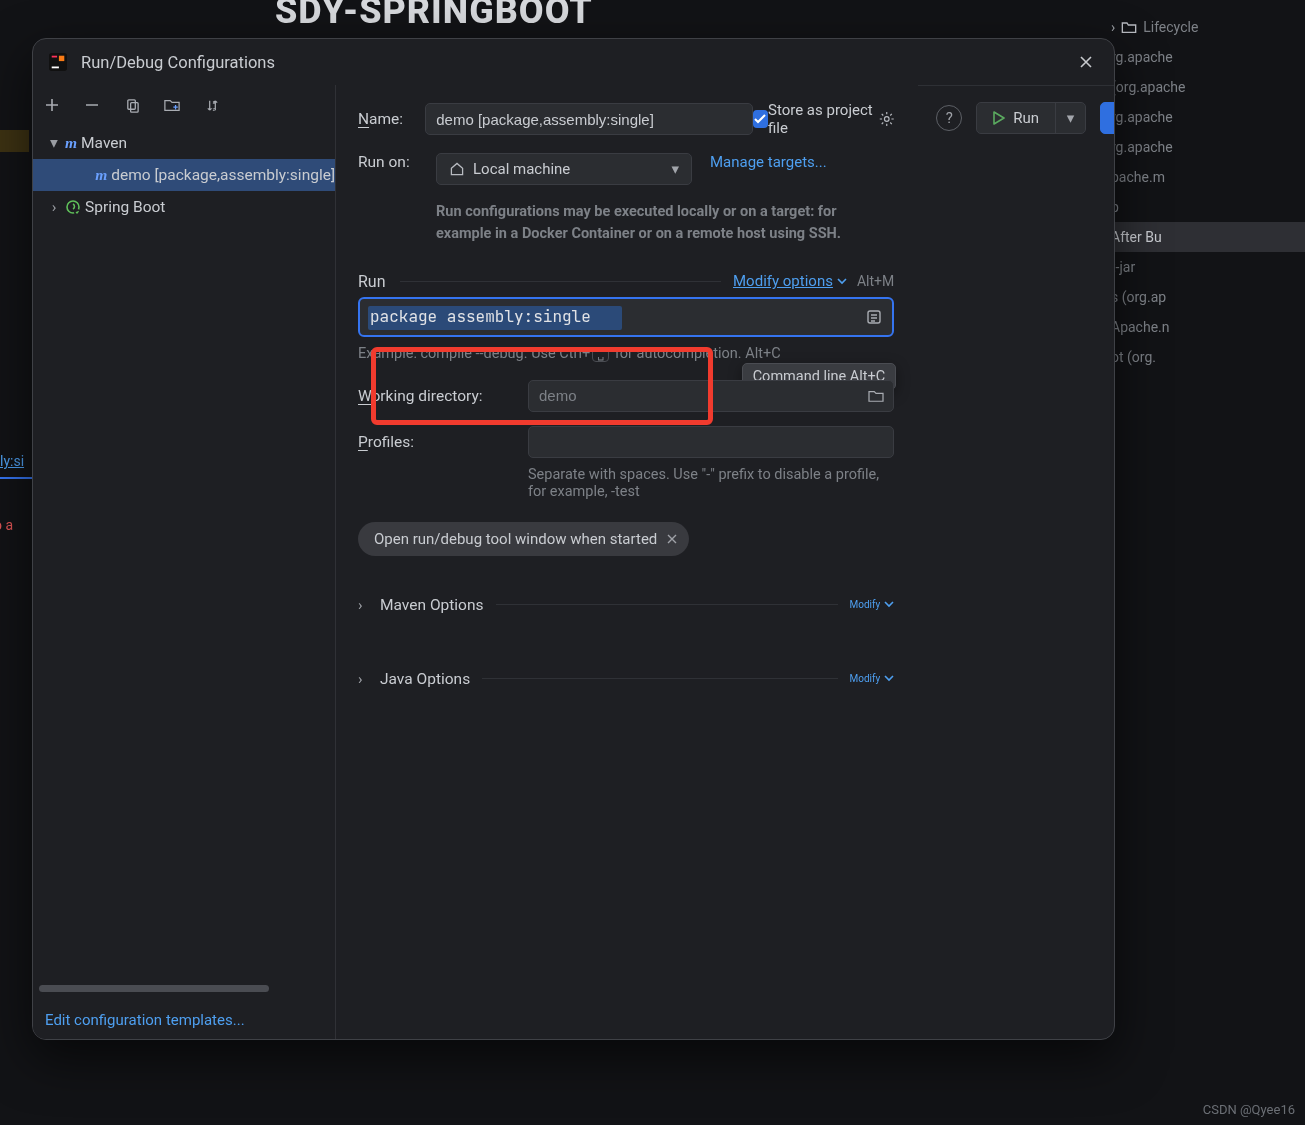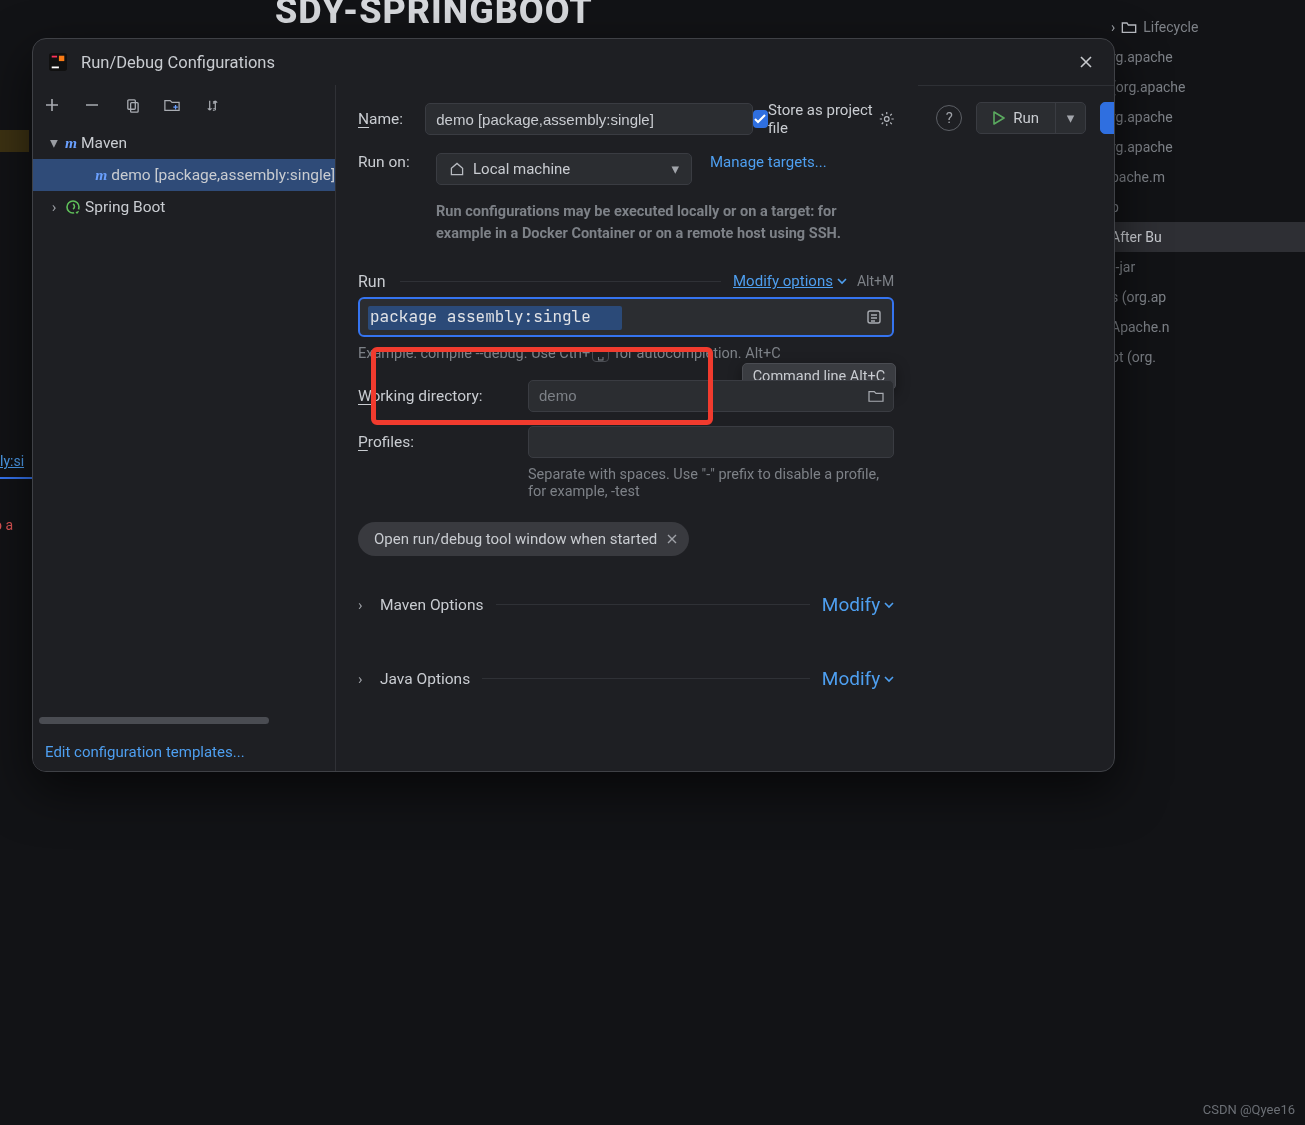--- a/index.html
+++ b/index.html
@@ -29,21 +29,21 @@
   .behind-panel-right{position:absolute;right:0; top:0; width:200px;height:1125px; padding-top:12px; overflow:hidden;}
   .brow{display:flex;align-items:center;height:30px;padding-left:6px;color:var(--text-dim);font-size:14px;white-space:nowrap;}
   .brow.hl{background:var(--hover);color:var(--text);}
   .dir-icon{width:16px;height:14px;margin-right:6px;}
   .orange-tab{position:absolute;left:0;top:130px;width:29px;height:22px;background:#3d3213;}
   .behind-lower-left{position:absolute;left:0;top:445px;color:var(--text);font-size:14px;}
   .behind-lower-left .linkish{color:var(--link);text-decoration:underline;}
   .behind-lower-left .err{margin-top:38px;margin-left:-6px;color:var(--red);}
   .watermark{position:absolute;right:10px;bottom:8px;color:#6b6f75;font-size:13px;}
   
-  .dialog{position:absolute;left:32px;top:38px;width:1083px;height:734px;background:var(--bg-1);border:1px solid #3f4146;border-radius:14px;box-shadow:0 18px 50px rgba(0,0,0,.6);display:flex;flex-direction:column;overflow:hidden;}
+  .dialog{position:absolute;left:32px;top:38px;width:1083px;height:1002px;background:var(--bg-1);border:1px solid #3f4146;border-radius:14px;box-shadow:0 18px 50px rgba(0,0,0,.6);display:flex;flex-direction:column;overflow:hidden;}
   .titlebar{height:46px;display:flex;align-items:center;padding:0 16px;}
   .logo{width:18px;height:18px;margin-right:14px;}
   .title{color:var(--text);font-size:16.5px;}
   .tb-close{margin-left:auto;width:24px;height:24px;display:flex;align-items:center;justify-content:center;cursor:pointer;}
   .tb-close svg{stroke:#c7c9cd;}
   .body{flex:1;display:flex;min-height:0;}
   
   .left{width:303px;border-right:1px solid #303136;background:var(--bg-1);display:flex;flex-direction:column;min-height:0;}
   .left-toolbar{height:40px;display:flex;align-items:center;gap:18px;padding:0 8px;}
   .tbtn{width:22px;height:22px;display:flex;align-items:center;justify-content:center;color:#a9acb2;cursor:pointer;}
@@ -96,21 +96,21 @@
   .wd-browse{position:absolute;right:10px;top:50%;transform:translateY(-50%);color:#a9acb2;cursor:pointer;}
   .input.profiles{flex:1;}
   .hint.right-align{margin-left:170px;}
   .chip{display:inline-flex;align-items:center;height:34px;background:var(--chip);border-radius:18px;padding:0 12px 0 16px;font-size:15px;margin-top:22px;}
   .chip .x{margin-left:10px;color:#9fa2a8;cursor:pointer;}
   .section{margin-top:34px;}
   .sec-row{display:flex;align-items:center;height:30px;cursor:pointer;}
   .sec-row .arrow{width:16px;color:#9ea1a7;margin-right:6px;}
   .sec-row .label{font-size:15.5px;}
   .sec-row .hline{flex:1;height:1px;background:#2f3136;margin:0 12px;}
-  .sec-row .mod{color:var(--link);font-size:19px;display:inline-flex;align-items:center;gap:4px;}
+  .sec-row .mod{color:var(--link);font-size:10px;display:inline-flex;gap:4px;}
   .sec-row .mod svg{stroke:var(--link);}
   
   .footer{height:64px;border-top:1px solid #2e3035;display:flex;align-items:center;padding:0 22px 0 18px;gap:14px;}
   .help-circle{width:26px;height:26px;border:1.5px solid #5d6066;border-radius:50%;display:flex;align-items:center;justify-content:center;color:#9fa2a8;font-size:15px;cursor:pointer;}
   .btns{margin-left:auto;display:flex;align-items:center;gap:14px;}
   .split-btn{display:flex;height:32px;border:1px solid var(--border);border-radius:5px;overflow:hidden;background:var(--bg-2);}
   .split-btn .main{display:flex;align-items:center;gap:8px;padding:0 16px;cursor:pointer;}
   .split-btn .main .play{color:var(--green);}
   .split-btn .dd{width:30px;display:flex;align-items:center;justify-content:center;border-left:1px solid var(--border);cursor:pointer;color:#a3a6ac;}
   .pbtn{height:32px;border-radius:5px;padding:0 28px;display:flex;align-items:center;justify-content:center;font-size:15px;cursor:pointer;border:1px solid var(--border);background:var(--bg-2);}

